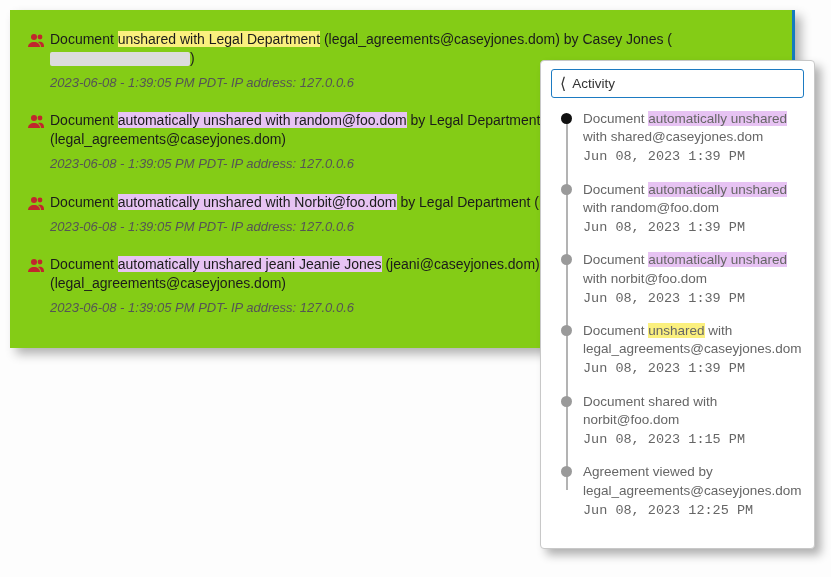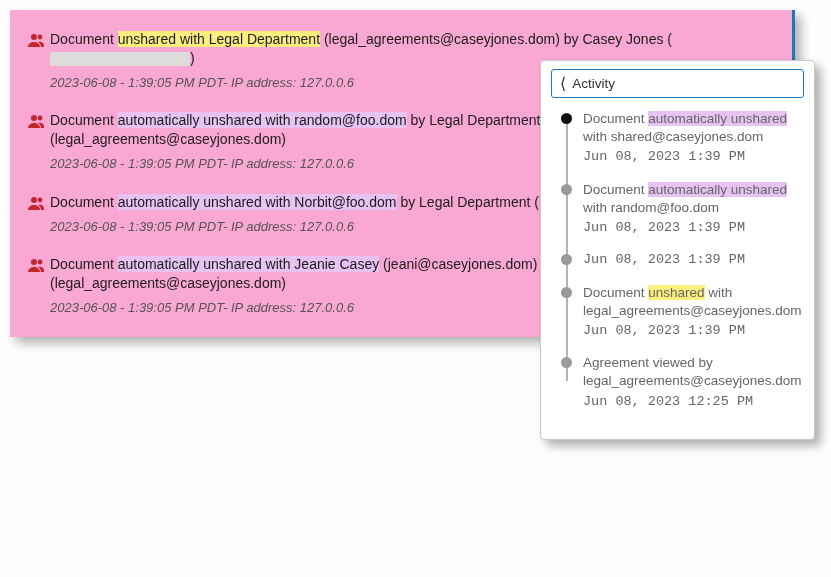--- a/index.html
+++ b/index.html
@@ -6,24 +6,24 @@
   body {
     margin: 0;
     padding: 10px;
     font-family: Arial, Helvetica, sans-serif;
     background: #fdfdfd;
     width: 831px;
     height: 577px;
     position: relative;
   }
   .main-panel {
-    background: #f9a8d4;
+    background: #84cc16;
     border-right: 3px solid #157bbd;
     box-shadow: 6px 6px 10px rgba(0,0,0,0.3);
-    padding: 20px 18px 1px 18px;
+    padding: 20px 18px 12px 18px;
     width: 785px;
     margin: 0 0 0 0;
   }
   .log-row {
     display: flex;
     align-items: flex-start;
     margin-bottom: 6px;
   }
   .log-icon {
     flex: 0 0 22px;
@@ -161,21 +161,21 @@
         <g fill="#c1272d">
           <circle cx="6" cy="5" r="3"></circle>
           <path d="M0 15c0-3 2.7-5 6-5s6 2 6 5z"></path>
           <circle cx="12" cy="5" r="2.4"></circle>
           <path d="M10 10c1.2-.7 4-.4 5 1 1 1.2 1 3 1 4h-3c0-2-1-4-3-5z"></path>
         </g>
       </svg>
     </span>
     <div class="log-body">
       <div class="line1">
-        <span>Document </span><span class="hl-purple">automatically unshared with Jeanie Casey</span><span> (jeani@caseyjones.dom) by Legal Department (legal_agreements@caseyjones.dom)</span>
+        <span>Document </span><span class="hl-purple">automatically unshared jeani Jeanie Jones</span><span> (jeani@caseyjones.dom) by Legal Department (legal_agreements@caseyjones.dom)</span>
       </div>
       <div class="meta">2023-06-08 - 1:39:05 PM PDT- IP address: 127.0.0.6</div>
     </div>
   </div>
   <div class="sep"></div>
 </div>
 
 </div>
 
 <div class="side-panel">
@@ -192,30 +192,39 @@
   </div>
 
   <div class="t-item">
     <span class="t-text">
       <span>Document </span><span class="hl-purple">automatically unshared</span><span> with random@foo.dom</span>
     </span>
     <span class="date">Jun 08, 2023 1:39 PM</span>
   </div>
 
   <div class="t-item">
+    <span class="t-text">
+      <span>Document </span><span class="hl-purple">automatically unshared</span><span> with norbit@foo.dom</span>
+    </span>
     <span class="date">Jun 08, 2023 1:39 PM</span>
   </div>
 
   <div class="t-item">
     <span class="t-text">
       <span>Document </span><span class="hl-yellow">unshared</span><span> with legal_agreements@caseyjones.dom</span>
     </span>
     <span class="date">Jun 08, 2023 1:39 PM</span>
   </div>
 
+  <div class="t-item">
+    <span class="t-text">
+      <span>Document shared with norbit@foo.dom</span><span></span>
+    </span>
+    <span class="date">Jun 08, 2023 1:15 PM</span>
+  </div>
 
   <div class="t-item">
     <span class="t-text">
       <span>Agreement viewed by legal_agreements@caseyjones.dom</span><span></span>
     </span>
     <span class="date">Jun 08, 2023 12:25 PM</span>
   </div>
 </div>
 </div>
 

